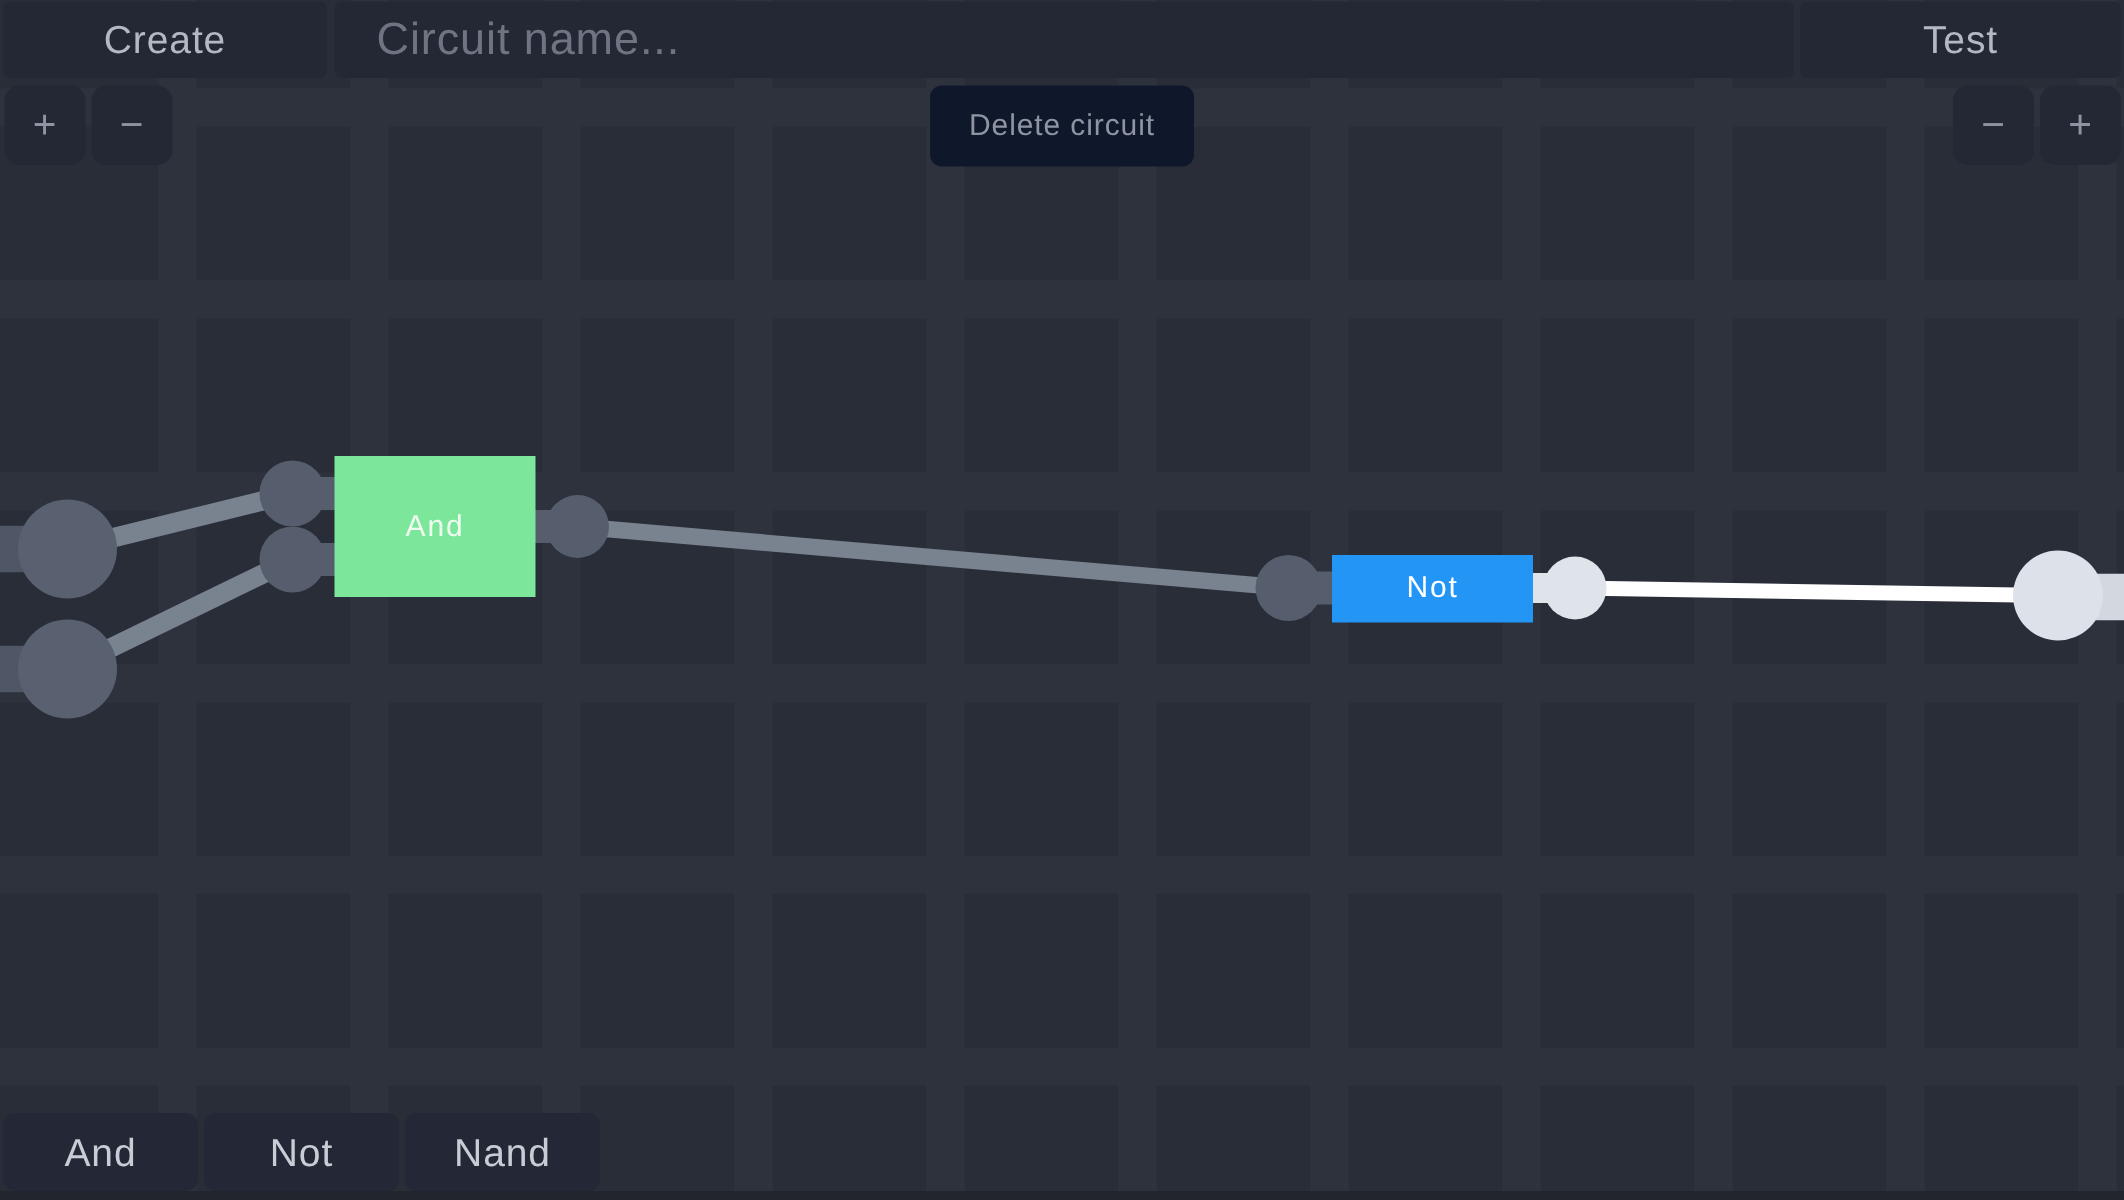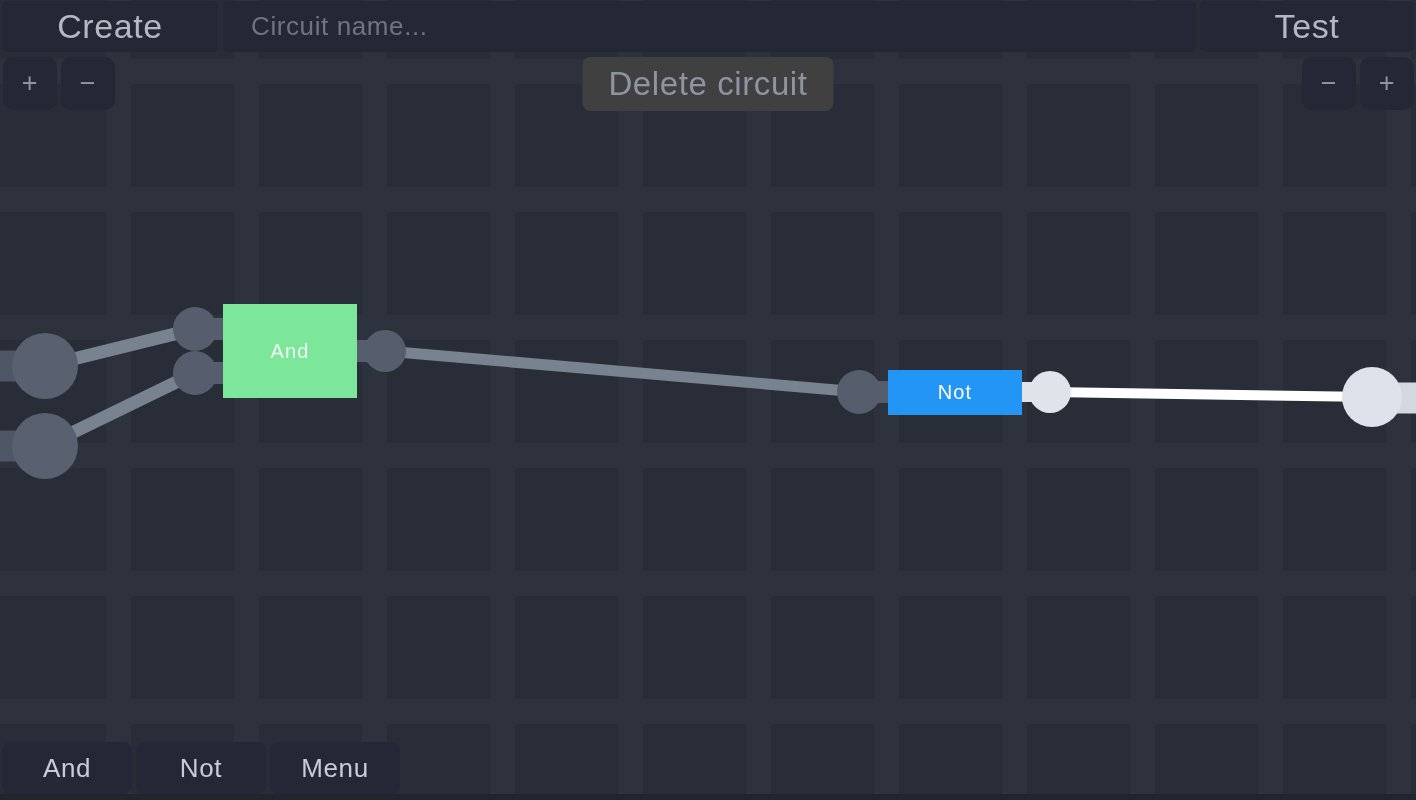--- a/index.html
+++ b/index.html
@@ -23,44 +23,44 @@
     position:absolute; display:flex; align-items:center; justify-content:center;
     font-size:20px; letter-spacing:1.2px;
   }
   
   .btn {
     position:absolute; display:flex; align-items:center; justify-content:center;
     background:#242834; border-radius:7px;
     color:#8e94a1; font-size:25px; letter-spacing:0.6px;
     cursor:default; user-select:none;
   }
-  .row1 { top:1px; height:51px; border-radius:5px; color:#b3b9c3; font-size:34px; }
+  .row1 { top:1px; height:51px; border-radius:5px; color:#b3b9c3; font-size:26px; }
   .create-btn { left:2px;    width:216px; }
   .menu-btn   { left:1200px; width:214px; }
   .name-input {
     position:absolute; top:1px; left:223px; width:973px; height:51px;
     background:#242834; border:none; outline:none; border-radius:5px;
-    color:#0ea5e9; font-size:26px; letter-spacing:0.6px;
+    color:#0ea5e9; font-size:30px; letter-spacing:0.6px;
     font-family:"Liberation Sans", sans-serif; font-weight:300;
     padding:0 28px;
   }
   .name-input::placeholder { color:#6e7481; }
   .zoom-btn { top:57px; width:54px; height:53px; border-radius:10px; font-size:27px; }
   .zoom-in-left   { left:3px;  }
   .zoom-out-left  { left:61px; }
   .zoom-out-right { left:1302px; }
   .zoom-in-right  { left:1360px; }
   .center-actions {
     position:absolute; top:57px; left:50%; transform:translateX(-50%);
     display:flex; gap:3px; height:54px;
   }
   .center-actions .act {
     position:relative; height:54px; display:flex; align-items:center; justify-content:center;
-    background:#404040; border-radius:8px; color:#8e94a1;
-    font-size:33px; letter-spacing:0.6px; padding:0 26px; white-space:nowrap;
+    background:#0f172a; border-radius:8px; color:#8e94a1;
+    font-size:20px; letter-spacing:0.6px; padding:0 26px; white-space:nowrap;
   }
   .palette {
     position:absolute; top:742px; left:2px; display:flex; gap:4px; height:52px;
   }
   .palette .pal-btn {
     position:relative; width:130px; height:52px;
     display:flex; align-items:center; justify-content:center;
     background:#242836; border-radius:8px;
     color:#c7ccd5; font-size:26px; letter-spacing:0.6px;
   }
@@ -114,16 +114,16 @@
 <div class="center-actions">
   <div class="act">Delete circuit</div>
 </div>
 
 <div class="btn zoom-btn zoom-out-right">−</div>
 <div class="btn zoom-btn zoom-in-right">+</div>
 
 <div class="palette">
   <div class="pal-btn">And</div>
   <div class="pal-btn">Not</div>
-  <div class="pal-btn">Menu</div>
+  <div class="pal-btn">Nand</div>
 </div>
 
 <div class="bottom-strip"></div>
 
 </body></html>

